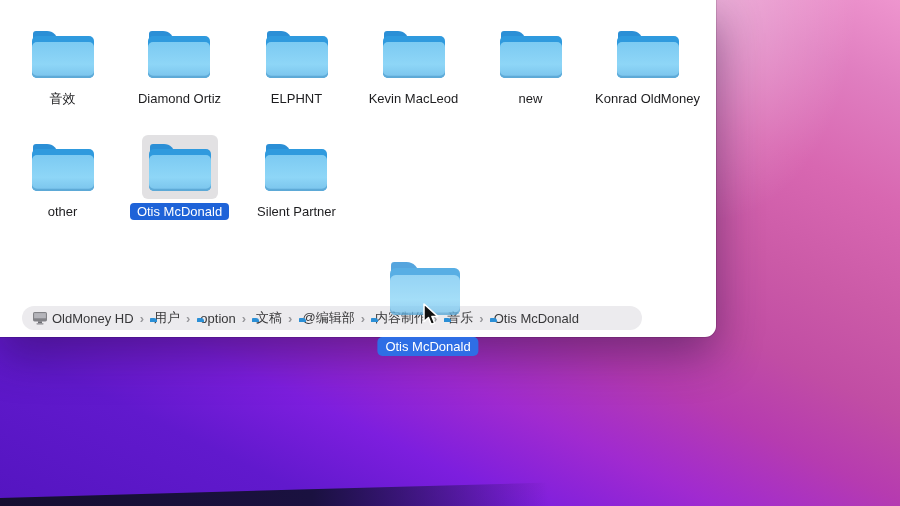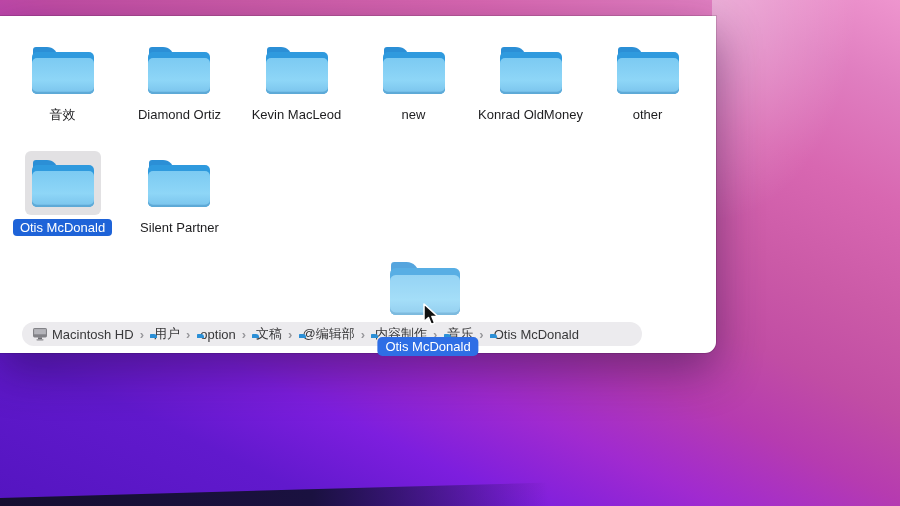--- a/index.html
+++ b/index.html
@@ -11,21 +11,21 @@
       #c14da4 44%, #b63bb0 53%, #a02ad0 63%, #7d1ede 73%,
       #6119cd 83%, #5415c0 100%);
   }
   .light-band{position:absolute;left:712px;top:-30px;width:150px;height:260px;
     background:radial-gradient(ellipse at 0% 10%, rgba(255,255,255,.38), rgba(255,255,255,0) 68%);
     pointer-events:none;}
   .dark-wave{position:absolute;left:-12px;bottom:-10px;width:590px;height:26px;
     background:linear-gradient(to right,#150f30 0%,#1a1140 55%,rgba(26,17,64,0) 95%);
     transform:rotate(-1.6deg);}
   
-  .finder-window{position:absolute;left:0;top:16px;width:716px;height:337px;
+  .finder-window{position:absolute;left:0;top:0;width:716px;height:337px;
     background:#ffffff;border-radius:0 0 11px 0;z-index:2;
     box-shadow:0 18px 45px rgba(30,10,60,.45), 0 0 0 1px rgba(0,0,0,.12);}
   
   .folder{position:relative;width:6.2em;height:4.7em;}
   .f-tab{position:absolute;top:0;left:.1em;width:2.5em;height:1.3em;
     background:#2b8fd6;border-radius:.3em 1.1em 0 0;}
   .f-back{position:absolute;top:.55em;left:0;right:0;bottom:0;
     background:#2f9ade;border-radius:.5em;}
   .f-front{position:absolute;top:1.15em;left:0;right:0;bottom:0;
     background:linear-gradient(180deg,#7ccaf2,#8ed6f7 62%,#79c3ec);
@@ -87,20 +87,30 @@
       <div class="g-label">Diamond Ortiz</div>
     </div>
     <div class="cell">
       <div class="icon-wrap">
           <div class="folder">
             <div class="f-tab"></div>
             <div class="f-back"></div>
             <div class="f-front"></div>
           </div>
         </div>
+      <div class="g-label">ELPHNT</div>
+    </div>
+    <div class="cell">
+      <div class="icon-wrap">
+          <div class="folder">
+            <div class="f-tab"></div>
+            <div class="f-back"></div>
+            <div class="f-front"></div>
+          </div>
+        </div>
       <div class="g-label">Kevin MacLeod</div>
     </div>
     <div class="cell">
       <div class="icon-wrap">
           <div class="folder">
             <div class="f-tab"></div>
             <div class="f-back"></div>
             <div class="f-front"></div>
           </div>
         </div>
@@ -149,21 +159,21 @@
   </div>
 
   <div class="path-bar">
     <div class="path-item">
       <svg class="hd-icon" viewBox="0 0 16 14">
         <rect x="1" y="1" width="14" height="9.4" rx="1.6" fill="#828287"></rect>
         <rect x="2.1" y="2.1" width="11.8" height="5.2" fill="#b4b4ba"></rect>
         <rect x="6" y="10.4" width="4" height="1.8" fill="#6e6e73"></rect>
         <rect x="4.4" y="12.2" width="7.2" height="1.2" rx=".6" fill="#8b8b90"></rect>
       </svg>
-      <span class="label">Macintosh HD</span>
+      <span class="label">OldMoney HD</span>
     </div>
     <span class="path-sep">›</span>
     <div class="path-item">
       <span><span class="folder mini"><span class="f-tab"></span><span class="f-back"></span><span class="f-front"></span></span></span>
       <span class="label">用户</span>
     </div>
     <span class="path-sep">›</span>
     <div class="path-item">
       <span><span class="folder mini"><span class="f-tab"></span><span class="f-back"></span><span class="f-front"></span></span></span>
       <span class="label">option</span>

